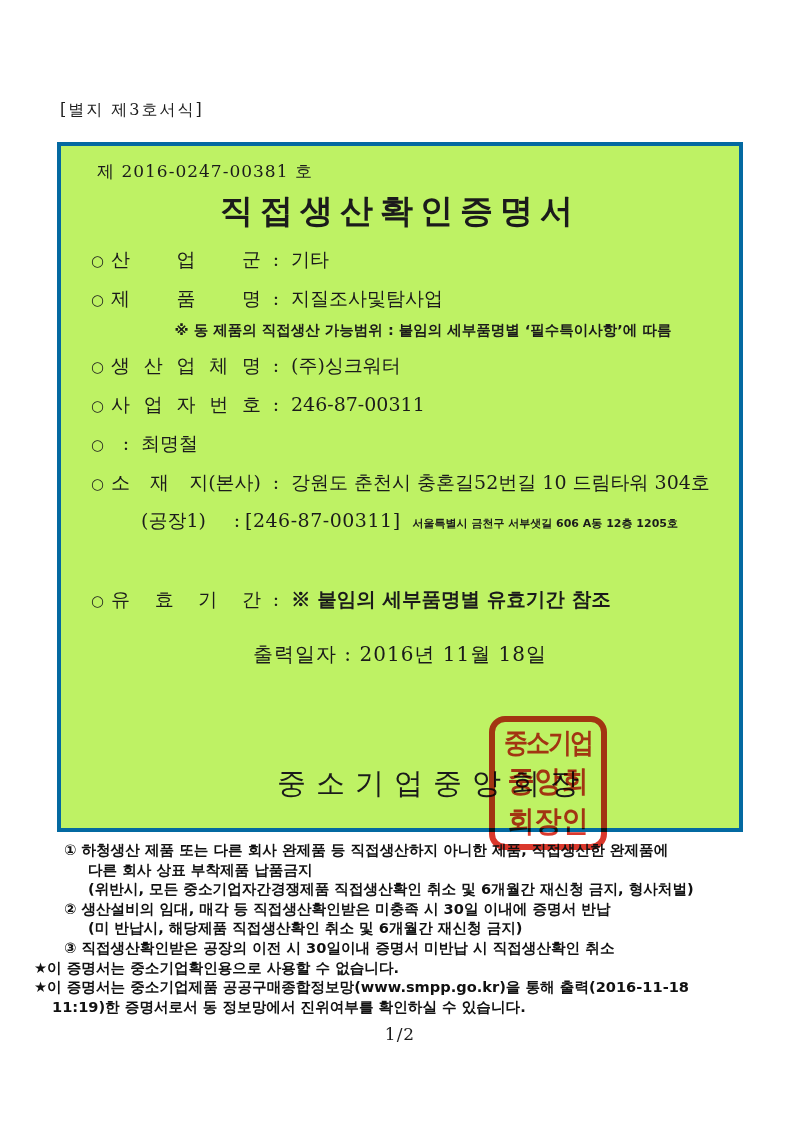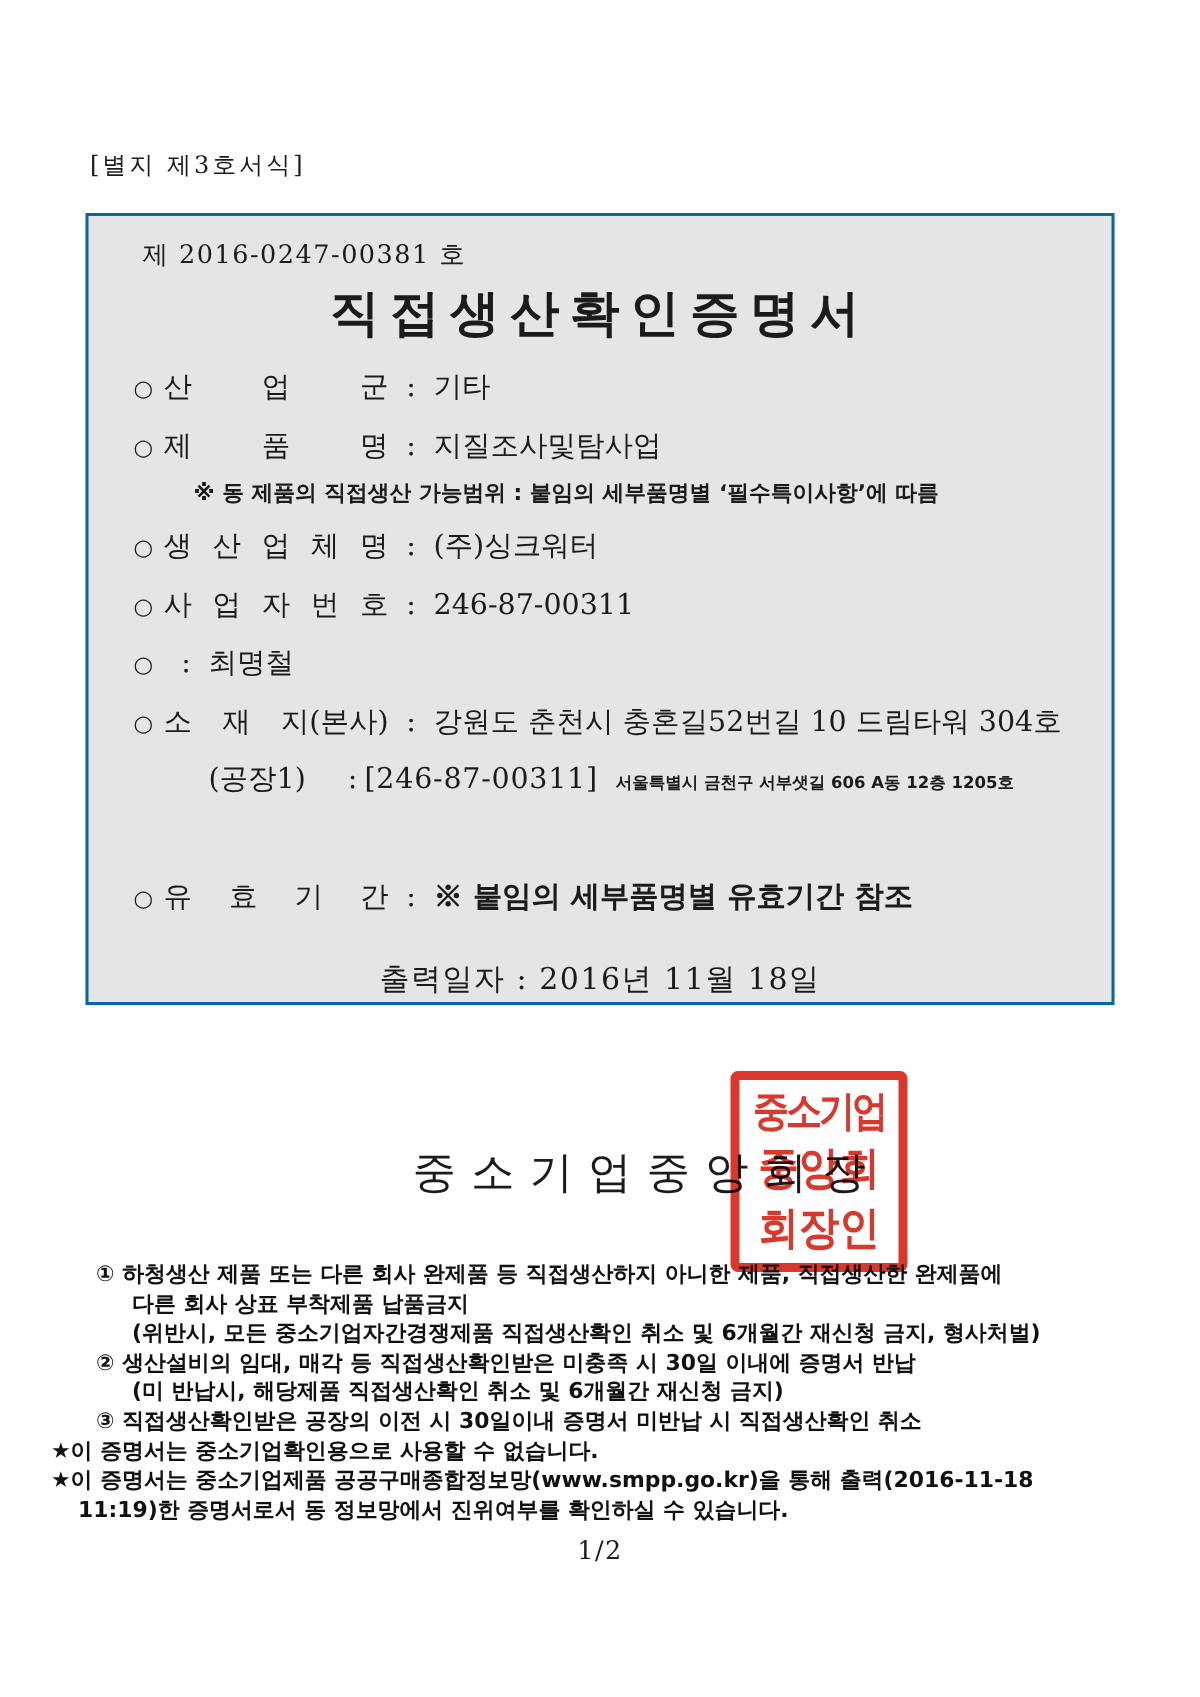--- a/index.html
+++ b/index.html
@@ -5,37 +5,37 @@
   html,body{margin:0;padding:0;}
   body{
     width:800px;height:1131px;position:relative;background:#ffffff;
     color:#1b1b1b;font-family:"DejaVu Serif","Liberation Serif",serif;
     overflow:hidden;
   }
   .form-notice{
     position:absolute;left:60px;top:100px;font-size:16px;letter-spacing:2px;
   }
   .cert-box{
-    position:absolute;left:57px;top:142px;width:686px;height:528px;
-    border:2px solid #0369a1;box-sizing:border-box;background:#e5e5e5;
+    position:absolute;left:57px;top:142px;width:686px;height:690px;
+    border:4px solid #0369a1;box-sizing:border-box;background:#bef264;
   }
   .doc-number{margin:14px 0 0 36px;font-size:17px;letter-spacing:1px;}
   .title{
     text-align:center;font-size:33px;font-weight:bold;letter-spacing:7px;
     margin-top:6px;
   }
   .rows{margin:8px 24px 0 30px;}
   .row{display:flex;align-items:baseline;margin-top:13px;font-size:19px;white-space:nowrap;}
   .row .bullet{width:20px;flex:0 0 20px;font-size:15px;}
   .row .label{width:150px;flex:0 0 150px;text-align:justify;text-align-last:justify;}
   .row .colon{width:30px;flex:0 0 30px;text-align:center;}
   .row .value{flex:1;}
   .note-line{
     margin:9px 0 0 40px;font-family:"DejaVu Sans","Liberation Sans",sans-serif;
-    font-weight:bold;font-size:14.5px;
+    font-weight:bold;font-size:14.5px;text-align:center;
   }
   .factory-row{
     display:flex;align-items:baseline;margin:12px 10px 0 50px;font-size:19px;white-space:nowrap;
   }
   .factory-row .flabel{flex:0 0 88px;}
   .factory-row .fcolon{flex:0 0 16px;text-align:center;}
   .factory-row .fnumber{letter-spacing:0.5px;}
   .factory-row .faddress{
     margin-left:12px;font-family:"DejaVu Sans","Liberation Sans",sans-serif;
     font-weight:bold;font-size:11px;
@@ -44,21 +44,21 @@
   .validity .value{font-weight:bold;font-size:19.5px;}
   .legal{margin:26px 40px 0 52px;font-size:18.5px;line-height:1.85;}
   .legal .l1{padding-left:22px;}
   .legal .l2{padding-left:4px;}
   .print-date{text-align:center;margin-top:28px;font-size:20px;letter-spacing:1px;}
   .issuer{
     position:absolute;left:216px;top:618px;font-size:29px;letter-spacing:10px;
   }
   .seal{
     position:absolute;left:428px;top:570px;width:102px;height:116px;
-    border:6px solid #d8281c;border-radius:5px;box-sizing:content-box;
+    border:6px solid #d8281c;border-radius:16px;box-sizing:content-box;
     display:flex;flex-direction:column;justify-content:space-around;align-items:center;
     font-family:"DejaVu Sans","Liberation Sans",sans-serif;font-weight:bold;color:#d8281c;
     opacity:0.93;mix-blend-mode:multiply;background:rgba(255,255,255,0);
     padding:3px 2px;
   }
   .seal .s1{font-size:24px;letter-spacing:-2px;transform:scaleY(1.15);}
   .seal .s2,.seal .s3{font-size:27px;letter-spacing:0px;transform:scaleY(1.1);}
   .footer{
     position:absolute;left:30px;top:840px;width:746px;
     font-family:"DejaVu Sans","Liberation Sans",sans-serif;font-weight:bold;

